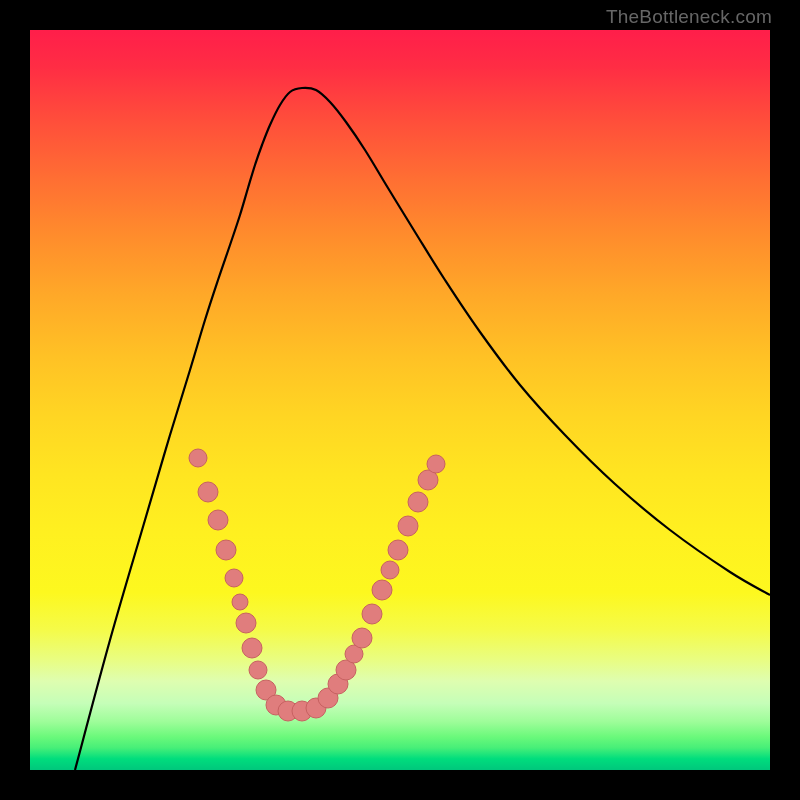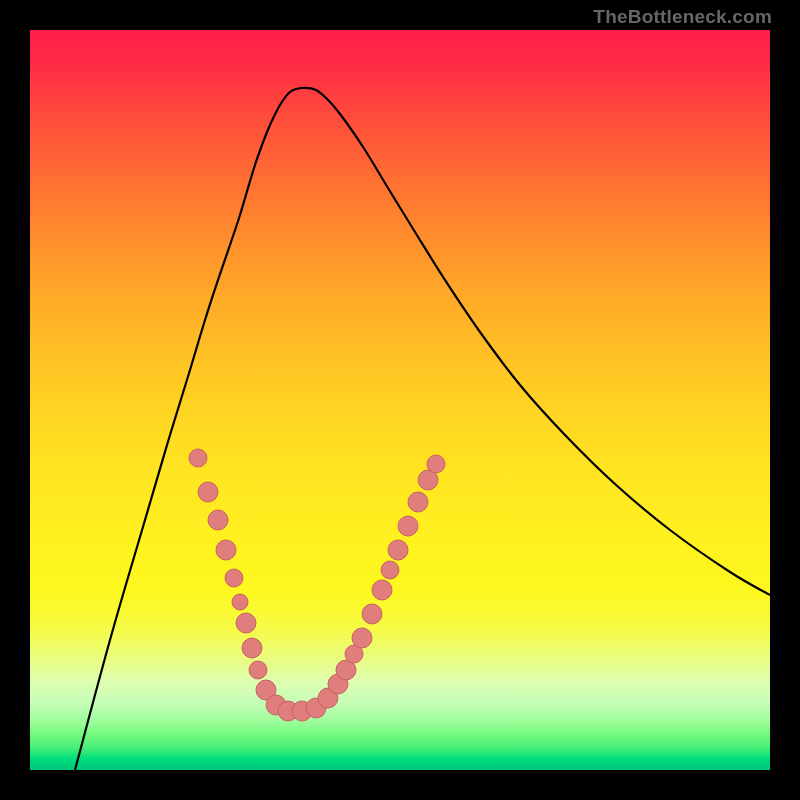--- a/index.html
+++ b/index.html
@@ -45,21 +45,21 @@
       top: 0;
       width: 100%;
       height: 100%;
     }
     .watermark {
       position: absolute;
       top: 6px;
       right: 28px;
       color: #666;
       font-size: 19px;
-      font-weight: bold;
+      font-weight: normal;
       letter-spacing: 0.2px;
     }
   </style>
 </head>
 <body>
 
 <div class="container">
   <div class="watermark">TheBottleneck.com</div>
   <div class="plot-area">
     <svg class="svg-overlay" viewBox="0 0 740 740" preserveAspectRatio="none">

